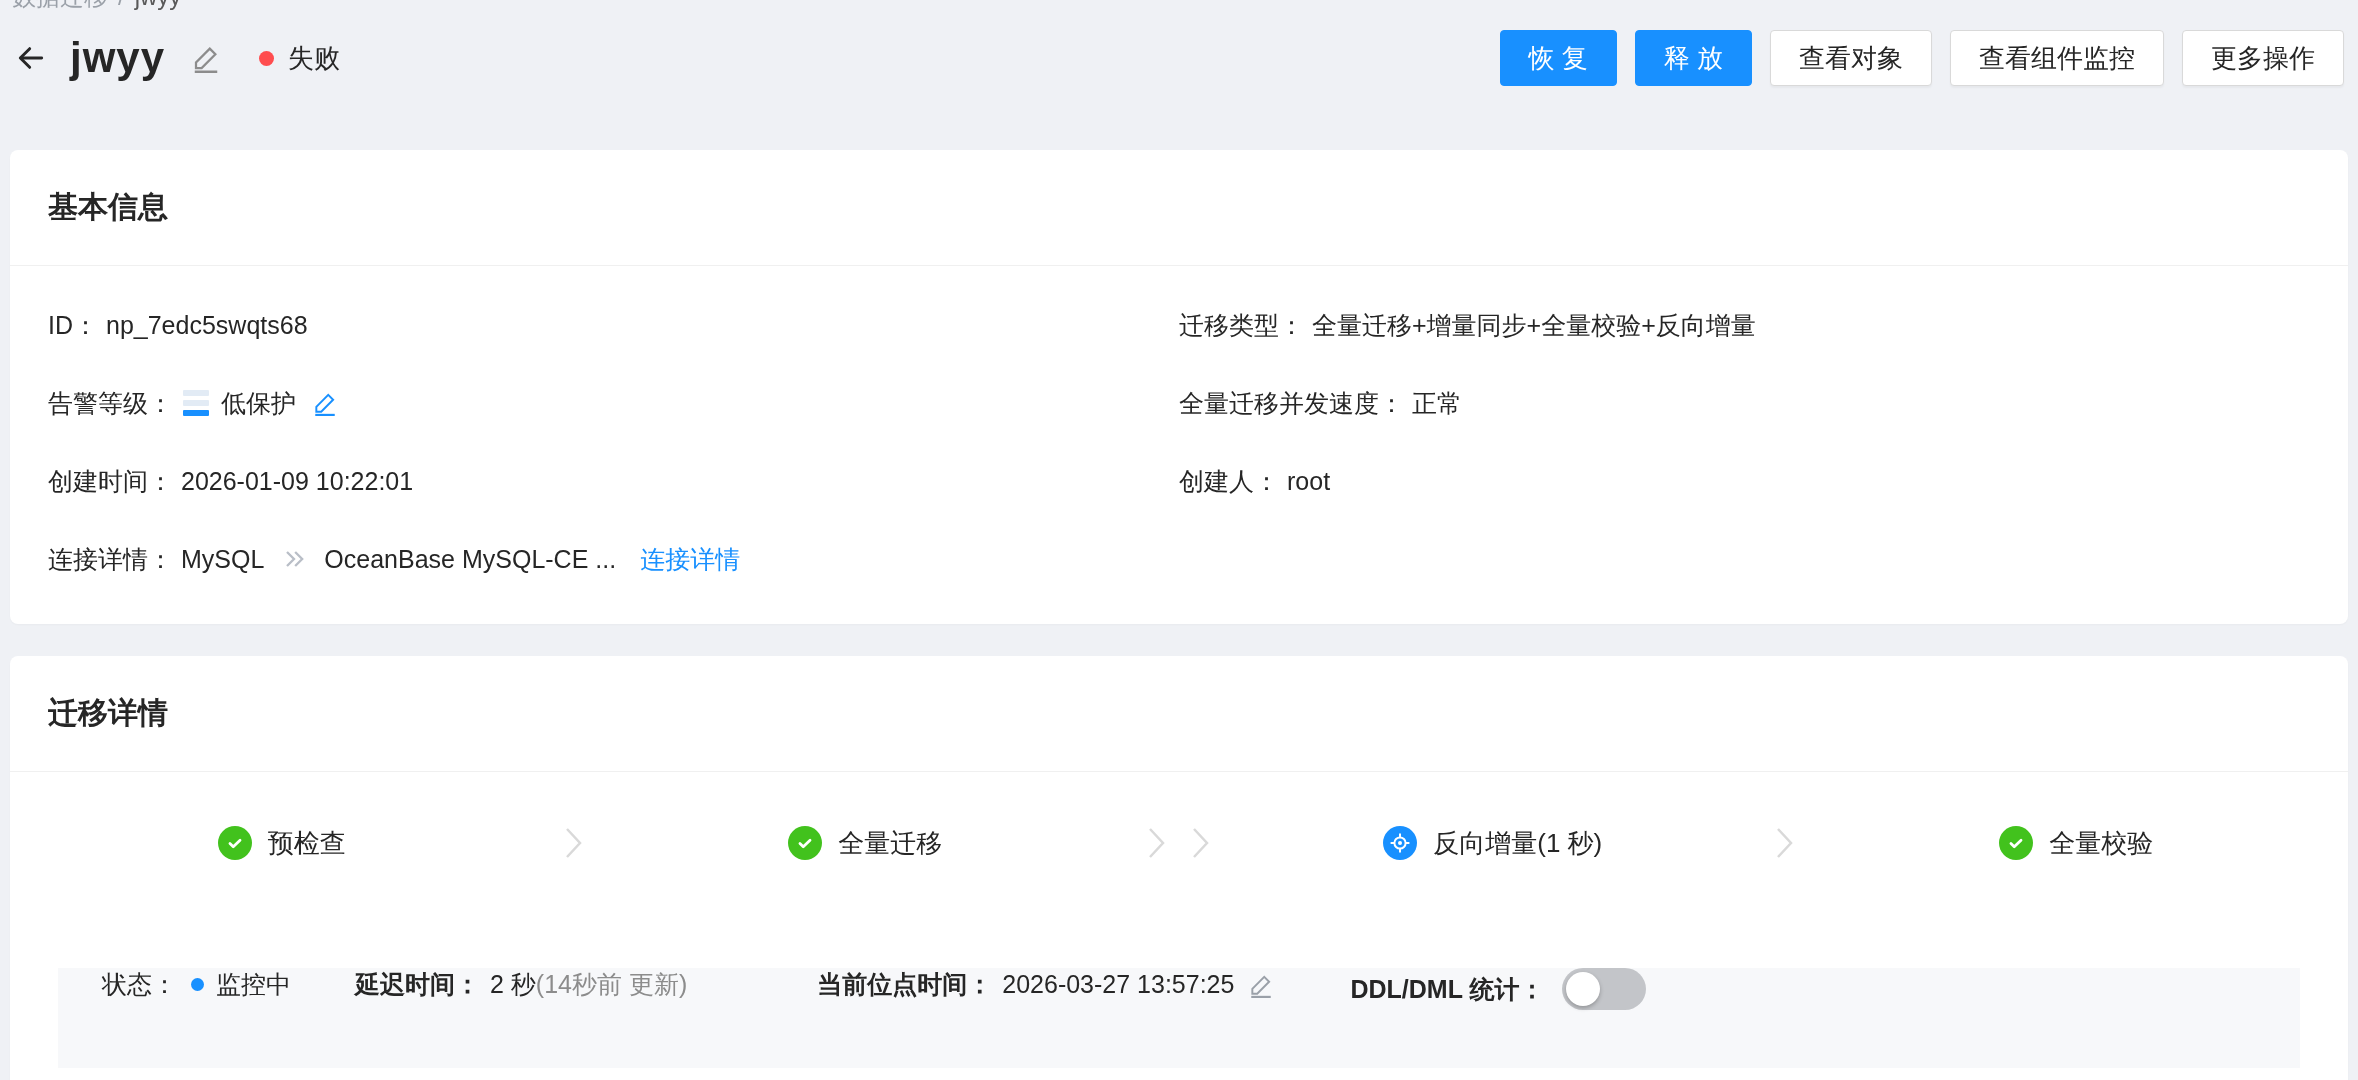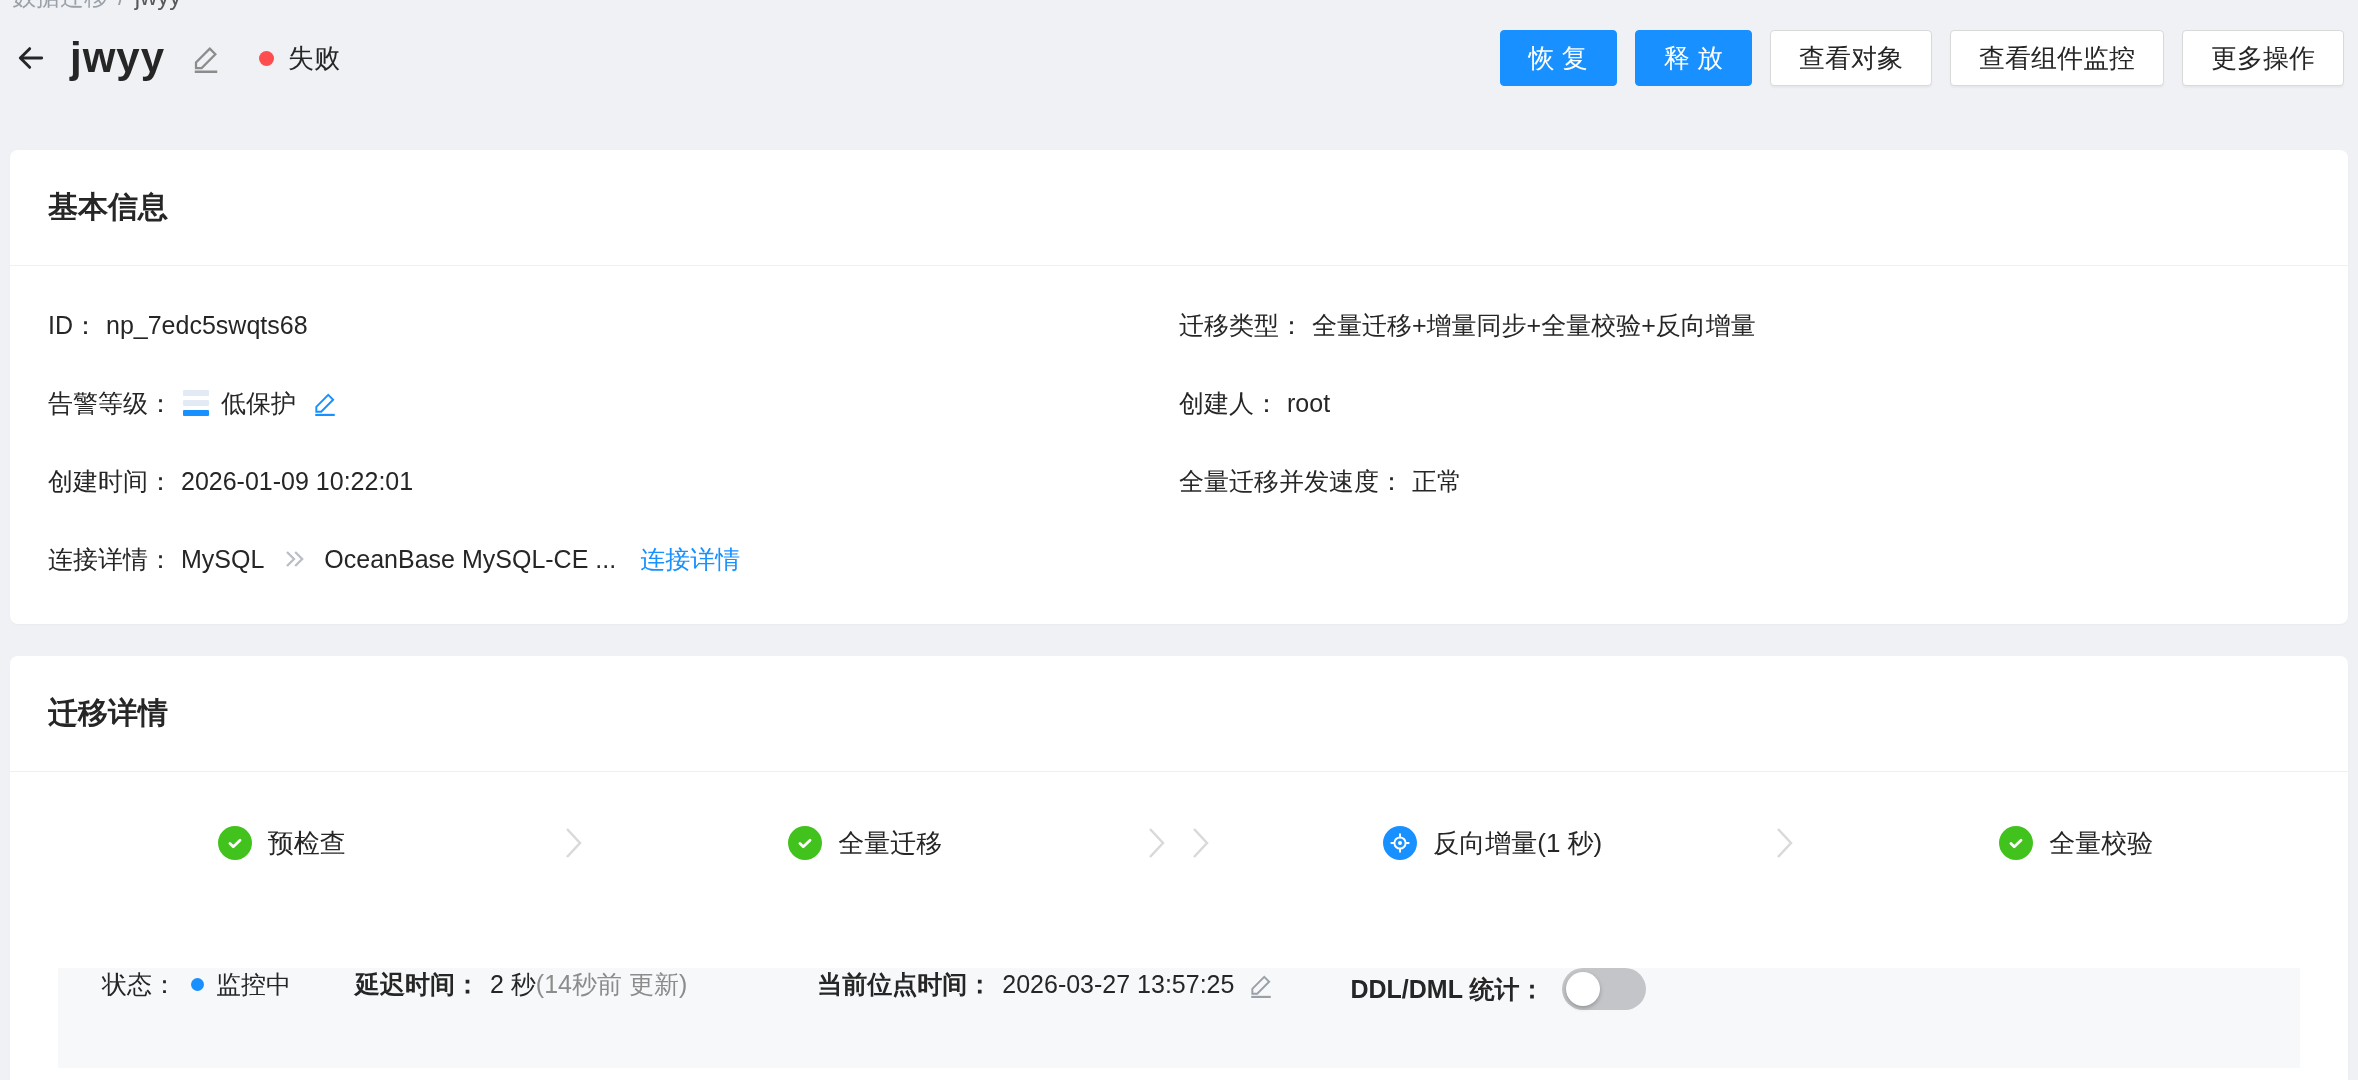--- a/index.html
+++ b/index.html
@@ -158,26 +158,26 @@
           <span>OceanBase MySQL-CE ...</span>
           <a class="link conn-link">连接详情</a>
         </div>
       </div>
       <div>
         <div class="info-row">
           <span class="info-label">迁移类型：</span>
           <span class="info-value">全量迁移+增量同步+全量校验+反向增量</span>
         </div>
         <div class="info-row">
+          <span class="info-label">全量迁移并发速度：</span>
+          <span class="info-value">正常</span>
+        </div>
+        <div class="info-row">
           <span class="info-label">创建人：</span>
           <span class="info-value">root</span>
-        </div>
-        <div class="info-row">
-          <span class="info-label">全量迁移并发速度：</span>
-          <span class="info-value">正常</span>
         </div>
       </div>
     </div>
   </div>
 
   <div class="card card-migration">
     <div class="card-header">迁移详情</div>
 
     <div class="stepper">
       <div class="step">

